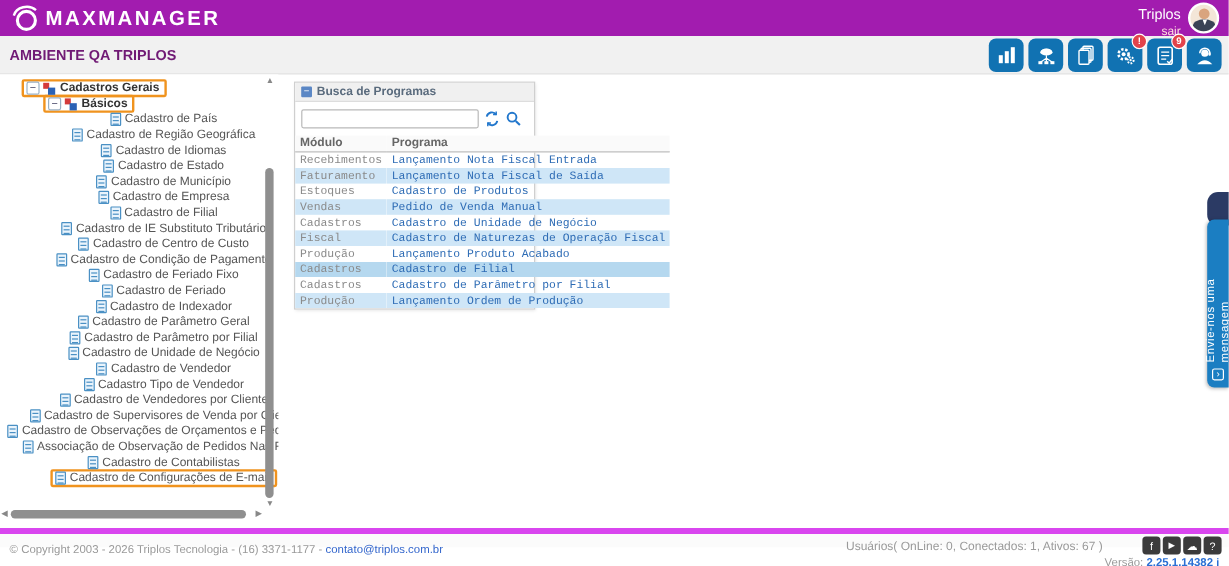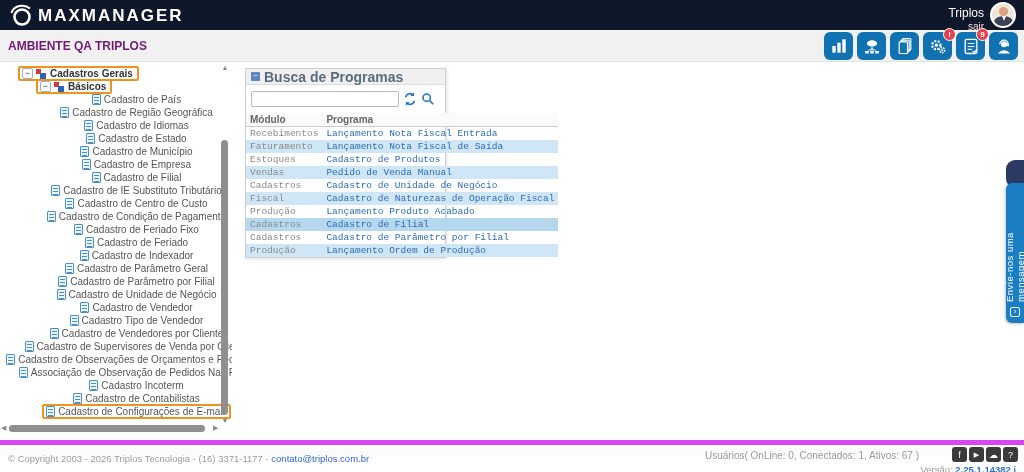--- a/index.html
+++ b/index.html
@@ -1,20 +1,20 @@
 <!DOCTYPE html>
 <html><head>
 <meta charset="utf-8">
 <style>
   * { margin:0; padding:0; box-sizing:border-box; }
   html,body { width:1024px; height:472px; overflow:hidden; }
   body { font-family:"Liberation Sans", sans-serif; background:#fff; position:relative; }
 
   
-  .header { position:absolute; left:0; top:0; width:1024px; height:30px; background:#0f172a; }
+  .header { position:absolute; left:0; top:0; width:1024px; height:30px; background:#a21caf; }
   .logo { position:absolute; left:8px; top:3px; display:flex; align-items:center; gap:4px; }
   .logo svg { display:block; }
   .logo-text { color:#fff; font-size:17px; font-weight:bold; letter-spacing:2px; }
   .user-block { position:absolute; right:40px; top:3px; text-align:right; color:#fff; }
   .user-name { font-size:12px; line-height:13px; }
   .logout { font-size:10px; color:#ffdddd; cursor:pointer; display:block; }
   .avatar { position:absolute; right:8px; top:2px; width:26px; height:26px; border-radius:50%;
             background:#f3e6d8; border:2px solid #fff; overflow:hidden; }
   .avatar .head { position:absolute; left:7px; top:3px; width:9px; height:9px; border-radius:50%; background:#d9a47e; }
   .avatar .body { position:absolute; left:2px; top:12px; width:19px; height:12px; border-radius:50% 50% 0 0; background:#3a4356; }
@@ -57,21 +57,21 @@
   .hscroll { position:absolute; left:0; top:424px; width:222px; height:10px; }
   .hscroll .arrow { position:absolute; top:0; font-size:7px; color:#888; cursor:pointer; }
   .hscroll .thumb { position:absolute; left:9px; top:1px; width:196px; height:7px; background:#8f8f8f; border-radius:4px; cursor:pointer; }
 
   
   .search-panel { position:absolute; left:245px; top:68px; width:201px; height:190px; background:#fff;
                   border:1px solid #cfcfcf; box-shadow:1px 1px 3px rgba(0,0,0,.12); }
   .sp-header { height:16px; background:#f0f0f0; border-bottom:1px solid #ddd; display:flex; align-items:center; gap:4px; padding:0 5px; }
   .sp-collapse { width:9px; height:9px; background:#5b87c5; color:#fff; font-size:8px; line-height:8px;
                  text-align:center; border-radius:1px; cursor:pointer; }
-  .sp-title { font-size:14px; font-weight:bold; color:#5a6b7d; }
+  .sp-title { font-size:10px; font-weight:bold; color:#5a6b7d; }
   .sp-searchrow { display:flex; align-items:center; gap:4px; padding:6px 5px 4px 5px; }
   .sp-input { width:148px; height:16px; border:1px solid #b9b9b9; border-radius:2px; font-size:10px; padding:0 3px;
               font-family:"Liberation Sans", sans-serif; }
   .sp-iconbtn { cursor:pointer; display:flex; align-items:center; }
   .sp-table { width:100%; border-collapse:collapse; margin-top:2px; }
   .sp-table th { font-size:10px; font-weight:bold; color:#666; text-align:left; padding:1px 4px;
                  border-bottom:1px solid #ccc; background:#fafafa;margin-top:10px; }
   .sp-table td { font-size:9.5px; padding:1px 4px; height:11px; white-space:nowrap; overflow:hidden; cursor:pointer;font-family:Liberation Mono, monospace; }
   .sp-table td.mod { color:#8a8a8a; width:57px; }
   .sp-table td.prog { color:#2e6cb5; }
@@ -336,26 +336,20 @@
       <div class="tree-row lvl3">
         <span class="inner">
           <span class="docicon"></span>
           <span class="llabel">Cadastro de Observações de Orçamentos e Pedidos de</span>
         </span>
       </div>
       <div class="tree-row lvl3">
         <span class="inner">
           <span class="docicon"></span>
           <span class="llabel">Associação de Observação de Pedidos Nas Filiais</span>
-        </span>
-      </div>
-      <div class="tree-row lvl3">
-        <span class="inner">
-          <span class="docicon"></span>
-          <span class="llabel">Cadastro Incoterm</span>
         </span>
       </div>
       <div class="tree-row lvl3">
         <span class="inner">
           <span class="docicon"></span>
           <span class="llabel">Cadastro de Contabilistas</span>
         </span>
       </div>
       <div class="tree-row lvl3">
         <span class="inner hl">

